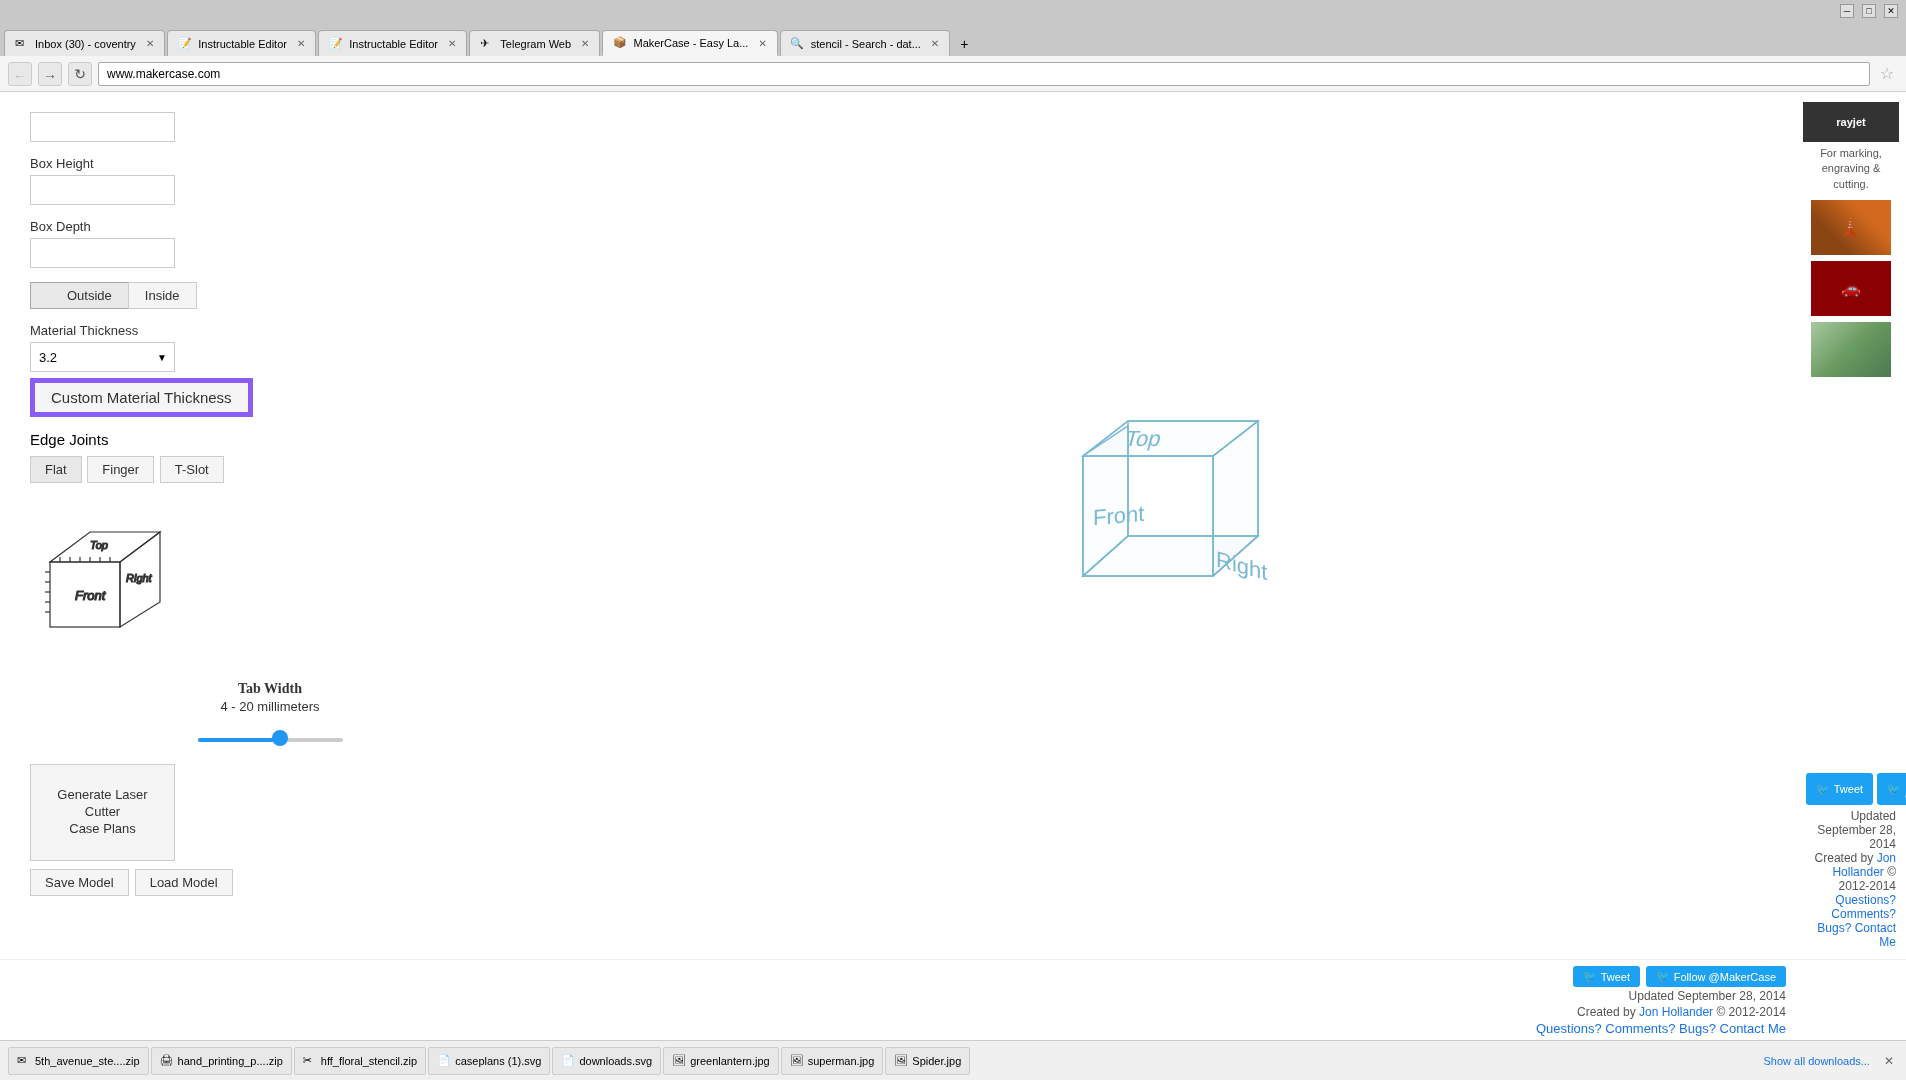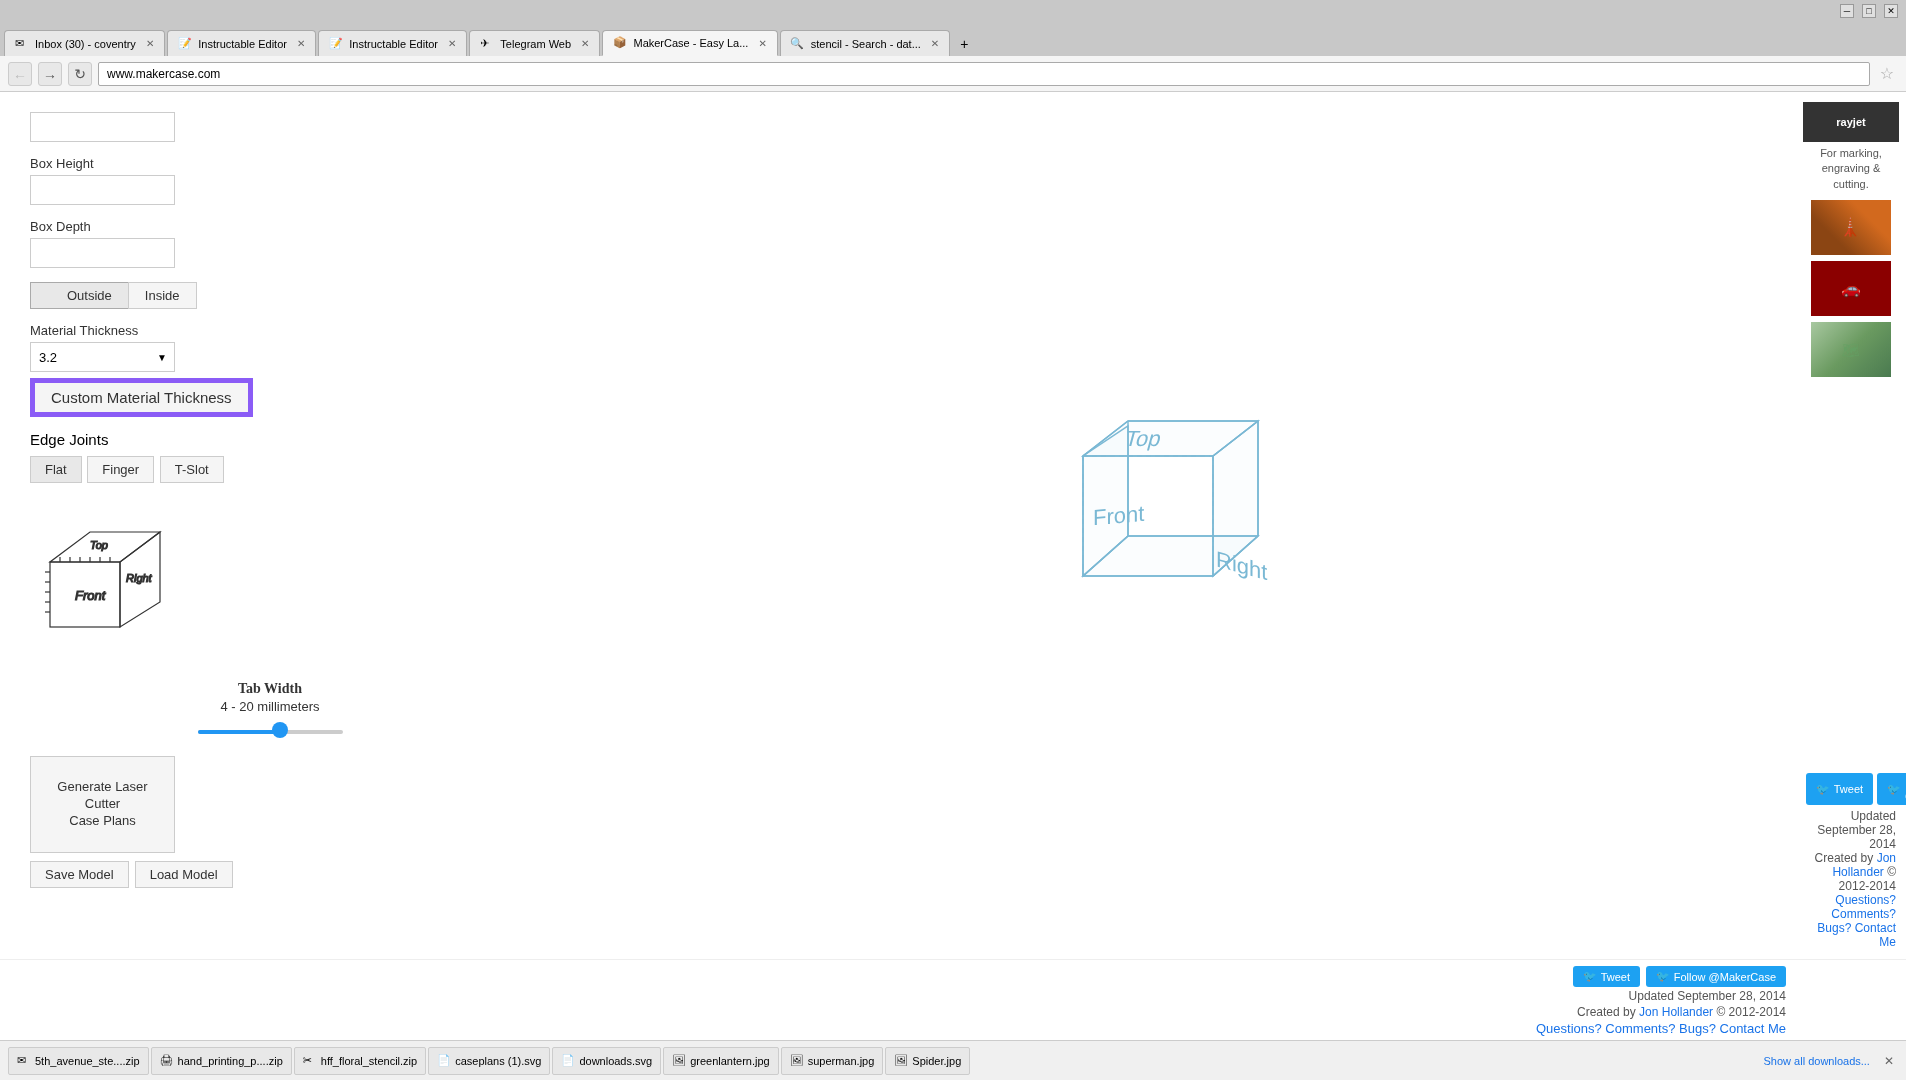--- a/index.html
+++ b/index.html
@@ -51,21 +51,21 @@
     .section-title { font-size: 15px; color: #000000; margin-bottom: 8px; font-weight: normal; }
 
     .btn-joint { padding: 5px 14px; border: 1px solid #ccc; background: #f5f5f5; font-size: 13px; cursor: pointer; color: #333; margin-right: 2px; }
     .btn-joint.active { background: #e8e8e8; }
 
     
     .box-illustration { margin: 10px 0; width: 150px; height: 155px; }
 
     .tab-width-section { text-align: center; margin-top: 6px; }
     .tab-width-title { font-size: 14px; color: #333; font-weight: bold; margin-bottom: 2px; font-family: Liberation Serif, serif; }
-    .tab-width-range { font-size: 13px; color: #333; margin-bottom: 8px; }
+    .tab-width-range { font-size: 13px; color: #333; margin-bottom: 16px; }
     .slider-container { position: relative; width: 145px; height: 20px; margin: 0 auto; }
     .slider-track { width: 145px; height: 4px; background: #ccc; border-radius: 2px; position: absolute; top: 8px; left: 0; }
     .slider-fill { height: 4px; background: #2196f3; border-radius: 2px; width: 80px; }
     .slider-thumb { width: 16px; height: 16px; background: #2196f3; border-radius: 50%; position: absolute; top: 0; left: 74px; cursor: pointer; }
 
     .btn-generate { width: 145px; padding: 22px; background: #f5f5f5; border: 1px solid #ccc; font-size: 13px; cursor: pointer; color: #333; text-align: center; line-height: 1.3; margin-top: 14px; }
     .btn-sm-row { display: flex; gap: 6px; margin-top: 8px; }
     .btn-sm { padding: 5px 14px; border: 1px solid #ccc; background: #f5f5f5; font-size: 13px; cursor: pointer; color: #333; }
 
     

